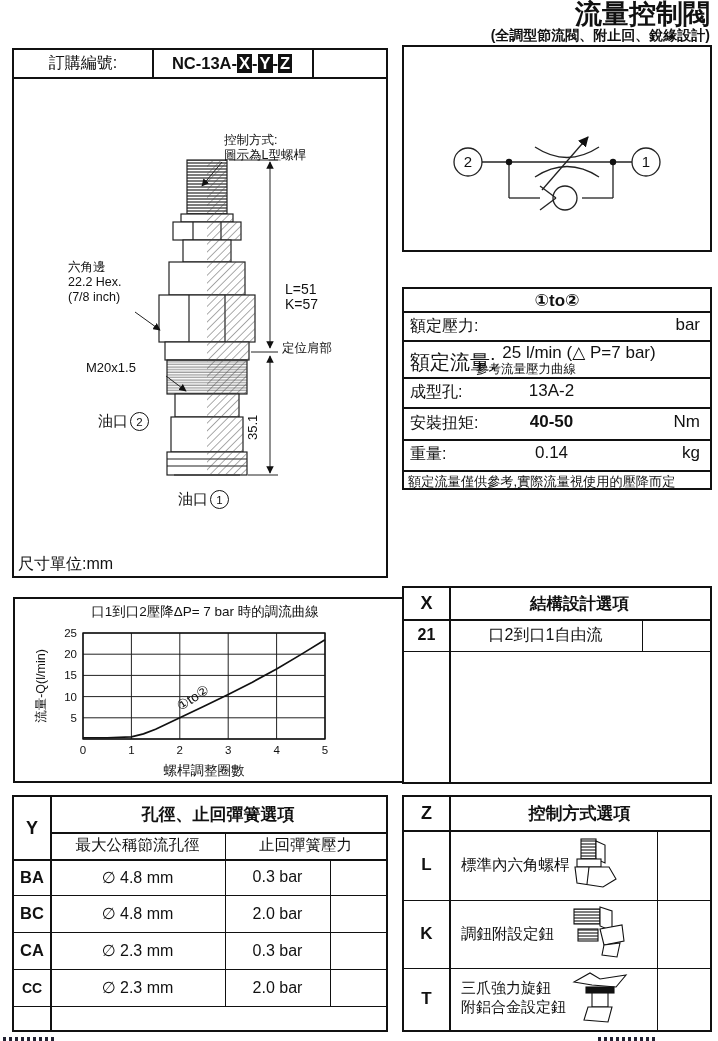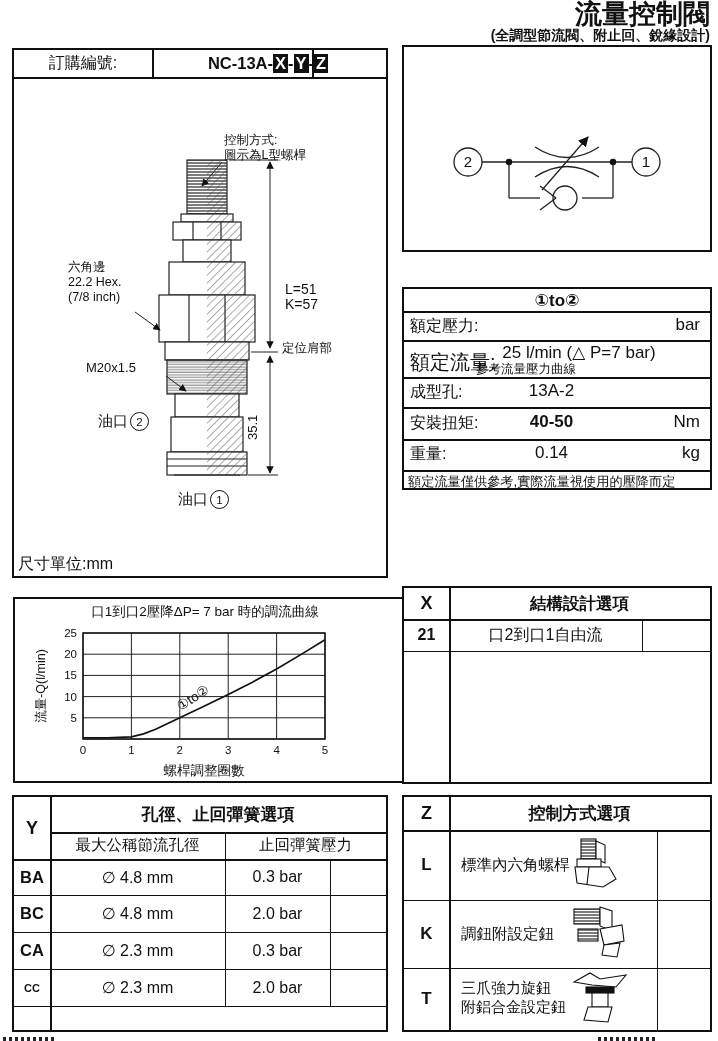--- a/index.html
+++ b/index.html
@@ -29,21 +29,21 @@
 
 <div class="abs b" style="top:0;right:8px;font-size:27px;line-height:28px;">流量控制閥</div>
 <div class="abs b" style="top:27px;right:8px;font-size:14px;line-height:16px;">(全調型節流閥、附止回、銳緣設計)</div>
 
 <div class="box" style="left:12px;top:48px;width:376px;height:530px;">
 
   <div class="hline" style="left:0;top:27px;width:372px;"></div>
   <div class="vline" style="left:138px;top:0;height:27px;"></div>
   <div class="vline" style="left:298px;top:0;height:27px;"></div>
   <div class="abs ctr" style="left:0;top:0;width:138px;height:27px;font-size:16px;">訂購編號:</div>
-  <div class="abs ctr b" style="left:138px;top:0;width:160px;height:27px;font-size:16.5px;margin-left:36px;">
+  <div class="abs ctr b" style="left:138px;top:0;width:160px;height:27px;font-size:16.5px;">
     <span>NC-13A-</span>
       <span class="badge">X</span>
       <span>-</span>
       <span class="badge">Y</span>
       <span>-</span>
       <span class="badge">Z</span>
   </div>
 
   <svg class="abs" style="left:48px;top:82px;" width="260" height="352" viewBox="0 0 260 352">
     <defs>
@@ -255,21 +255,21 @@
   <div class="abs ctr b" style="left:0;top:98px;width:36px;height:37px;font-size:16.5px;">BC</div>
   <div class="abs ctr" style="left:36px;top:98px;width:175px;height:37px;font-size:16px;">∅ 4.8 mm</div>
   <div class="abs ctr" style="left:211px;top:98px;width:105px;height:37px;font-size:16px;">2.0 bar</div>
   <div class="hline1" style="left:0;top:135px;width:372px;"></div>
 
   <div class="abs ctr b" style="left:0;top:135px;width:36px;height:37px;font-size:16.5px;">CA</div>
   <div class="abs ctr" style="left:36px;top:135px;width:175px;height:37px;font-size:16px;">∅ 2.3 mm</div>
   <div class="abs ctr" style="left:211px;top:135px;width:105px;height:37px;font-size:16px;">0.3 bar</div>
   <div class="hline1" style="left:0;top:172px;width:372px;"></div>
 
-  <div class="abs ctr b" style="left:0;top:172px;width:36px;height:37px;font-size:11px;">CC</div>
+  <div class="abs ctr b" style="left:0;top:172px;width:36px;height:37px;font-size:14px;">CC</div>
   <div class="abs ctr" style="left:36px;top:172px;width:175px;height:37px;font-size:16px;">∅ 2.3 mm</div>
   <div class="abs ctr" style="left:211px;top:172px;width:105px;height:37px;font-size:16px;">2.0 bar</div>
   <div class="hline1" style="left:0;top:209px;width:372px;"></div>
 </div>
 
 <div class="box" style="left:402px;top:795px;width:310px;height:237px;">
   <div class="vline" style="left:45px;top:0;height:233px;"></div>
   <div class="vline1" style="left:253px;top:33px;height:200px;"></div>
   <div class="abs ctr b" style="left:0;top:0;width:45px;height:33px;font-size:18px;">Z</div>
   <div class="abs ctr b" style="left:45px;top:0;width:261px;height:33px;font-size:17px;">控制方式選項</div>

